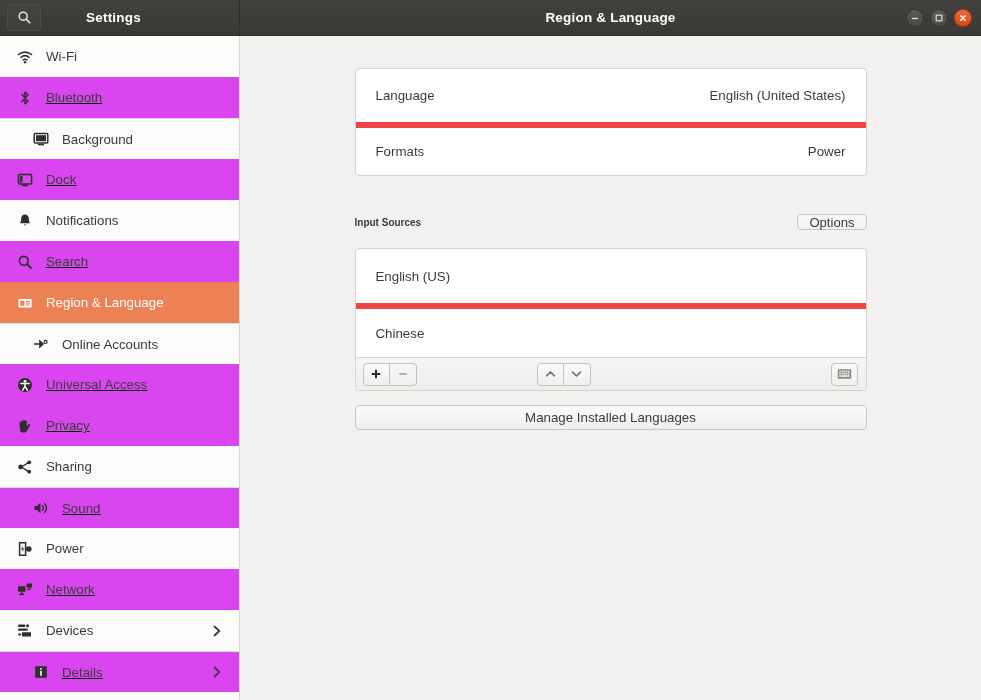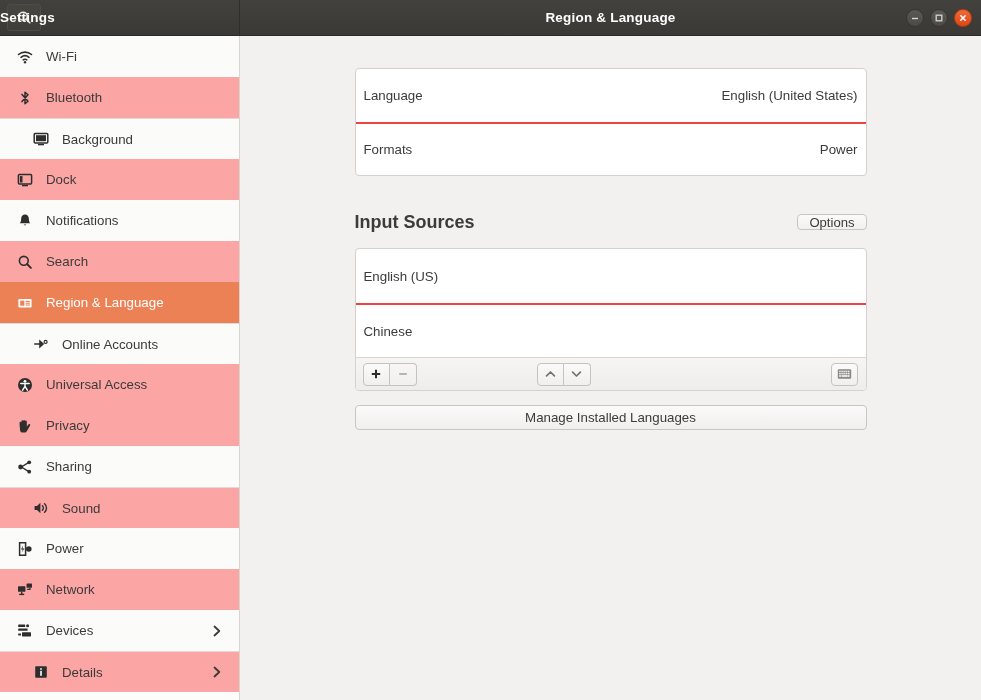--- a/index.html
+++ b/index.html
@@ -27,21 +27,21 @@
   }
   .search-btn {
     width: 34px; height: 27px; margin-left: 7px;
     border: 1px solid #4e4c47;
     border-radius: 3px;
     background: linear-gradient(180deg, #474540 0%, #403e3a 100%);
     display: flex; align-items: center; justify-content: center;
   }
   .search-btn svg { display:block; }
   .tb-left-title {
-    position: absolute; left: 0; right: 12px; text-align: left;
+    position: absolute; left: 0; right: 12px; text-align: center;
     color: #ffffff; font-size: 13.5px; font-weight: bold;
     letter-spacing: .2px; pointer-events: none;
   }
   .tb-right { flex: 1; display: flex; align-items: center; position: relative; }
   .tb-title {
     position: absolute; left: 0; right: 0; text-align: center;
     color: #ffffff; font-size: 13.5px; font-weight: bold; letter-spacing: .2px;
   }
   .wctrls { margin-left: auto; display: flex; gap: 6px; padding-right: 9px; z-index: 2; }
   .wbtn {
@@ -61,51 +61,51 @@
     width: 240px; flex: 0 0 240px;
     background: #fcfcfc;
     border-right: 1px solid #d9d6d2;
     overflow: hidden;
   }
   .nav-item {
     height: 41px; display: flex; align-items: center;
     padding-left: 16px; gap: 13px;
     background: #fbfbfa; position: relative;
   }
-  .nav-item.alt { background: #fca5a5; }
+  .nav-item.alt { background: #d946ef; text-decoration: underline; }
   .nav-item.sep-top { border-top: 1px solid #dedbd7; padding-left: 32px; }
   .nav-item.active { background: #ed8156; }
   .nav-item.active .nav-label { color: #ffffff; }
   .nav-icon { width: 17px; height: 17px; display: flex; align-items: center; justify-content: center; flex: 0 0 17px; }
   .nav-icon svg { display: block; }
   .nav-label { font-size: 13.3px; color: #3b3b39; white-space: nowrap; }
   .nav-chevron { margin-left: auto; margin-right: 16px; display: flex; }
 
   
   .content { flex: 1; background: #f2f1f0; overflow: hidden; position: relative; }
   .panel { width: 512px; margin: 0 auto; padding-top: 32px; }
 
   .card {
     background: #ffffff;
     border: 1px solid #d5d1cd;
     border-radius: 4px;
     overflow: hidden;
   }
   .row {
     height: 53px; display: flex; align-items: center;
-    padding: 0 8px; font-size: 13.3px; color: #3b3b39;
-  }
-  .row + .row { border-top: 2px solid #ef4444; }
+    padding: 0 20px; font-size: 13.3px; color: #3b3b39;
+  }
+  .row + .row { border-top: 6px solid #ef4444; }
   .row .val { margin-left: auto; color: #3b3b39; }
 
   .section-head {
     display: flex; align-items: center;
     margin-top: 32px; margin-bottom: 12px; height: 28px;
   }
-  .section-title { font-size: 18px; font-weight: bold; color: #3b3b39; }
+  .section-title { font-size: 10px; font-weight: bold; color: #3b3b39; }
   .options-btn {
     margin-left: auto;
     height: 16px; padding: 0 11px;
     display: flex; align-items: center;
     font-size: 13.1px; color: #3b3b39;
     background: linear-gradient(180deg,#fbfafa 0%,#f2f0ee 100%);
     border: 1px solid #c9c5c1; border-radius: 4px;
   }
 
   .src-row { height: 54px; }

